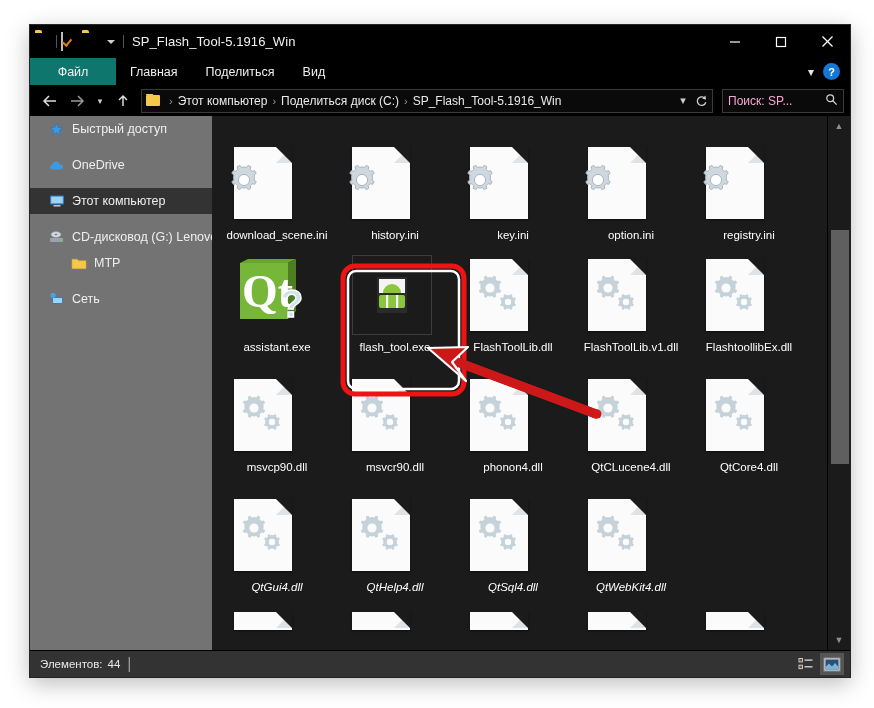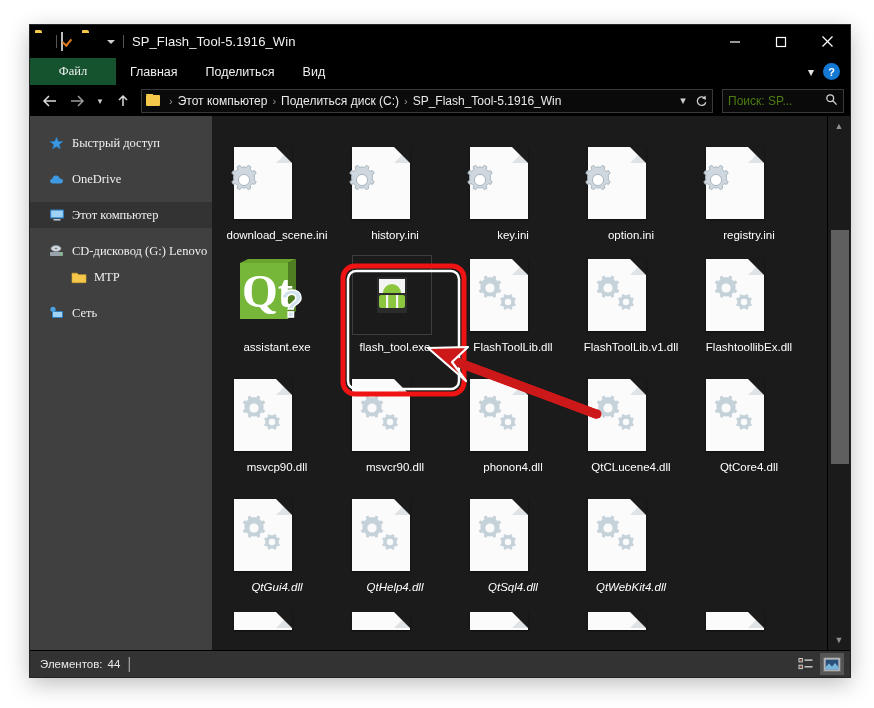--- a/index.html
+++ b/index.html
@@ -81,21 +81,21 @@
   
   .ribbon {
     height:27px; background:#000000; display:flex; align-items:stretch;
     position:relative; flex:0 0 auto;
   }
   .rtab {
     display:flex;align-items:center;justify-content:center;
     color:#f0f0f0;font-size:12.5px;padding:0 14px;height:100%;
     white-space:nowrap;
   }
-  .rtab.file { background:#14532d; min-width:58px;font-family:Liberation Serif, serif; }
+  .rtab.file { background:#0f766e; min-width:58px; }
   .ribbon-right {
     position:absolute;right:4px;top:0;height:27px;display:flex;align-items:center;gap:9px;
     padding-right:6px;
   }
   .chev-dn { color:#e6e6e6; font-size:12px; line-height:1; }
   .helpbtn {
     width:17px;height:17px;border-radius:50%;background:#1278d4;
     color:#fff;font-size:11px;font-weight:bold;display:flex;align-items:center;justify-content:center;
   }
   
@@ -120,29 +120,28 @@
     content:"";position:absolute;left:0;top:-3px;width:7px;height:3px;background:#f5c84b;border-radius:1px 2px 0 0;
   }
   .crumb { color:#eaeaea;font-size:12px;white-space:nowrap; }
   .crumb-sep { color:#9a9a9a;font-size:11px;margin:0 5px;flex:0 0 auto; }
   .addr-right { display:flex;align-items:center;flex:0 0 auto; }
   .addr-ctl { width:18px;height:20px;display:flex;align-items:center;justify-content:center;color:#cfcfcf;font-size:11px; }
   .searchbox {
     width:110px;height:22px;border:1px solid #3a3a3a;background:#0a0a0a;margin-left:6px;
     display:flex;align-items:center;justify-content:space-between;padding:0 5px;flex:0 0 auto;
   }
-  .searchbox .ph { color:#4d7c0f;font-size:12px;white-space:nowrap;overflow:hidden; }
+  .searchbox .ph { color:#f9a8d4;font-size:12px;white-space:nowrap;overflow:hidden; }
   
   .body {
     flex:1 1 auto;display:flex;min-height:0;background:#1b1b1b;
   }
   .sidebar {
-    width:182px;flex:0 0 182px;background:#404040;padding-top:14px;
+    width:182px;flex:0 0 182px;background:#737373;
     overflow:hidden;
-    font-family:Liberation Serif, serif;
   }
   .navitem {
     height:26px;display:flex;align-items:center;padding-left:18px;gap:7px;color:#efefef;font-size:12.5px;
     white-space:nowrap;
   }
   .navitem.sel { background:#333333; }
   .navitem.indent { padding-left:40px; }
   .nav-ico { width:17px;height:17px;flex:0 0 17px;display:flex;align-items:center;justify-content:center; }
   .navgap { height:10px; }
   

